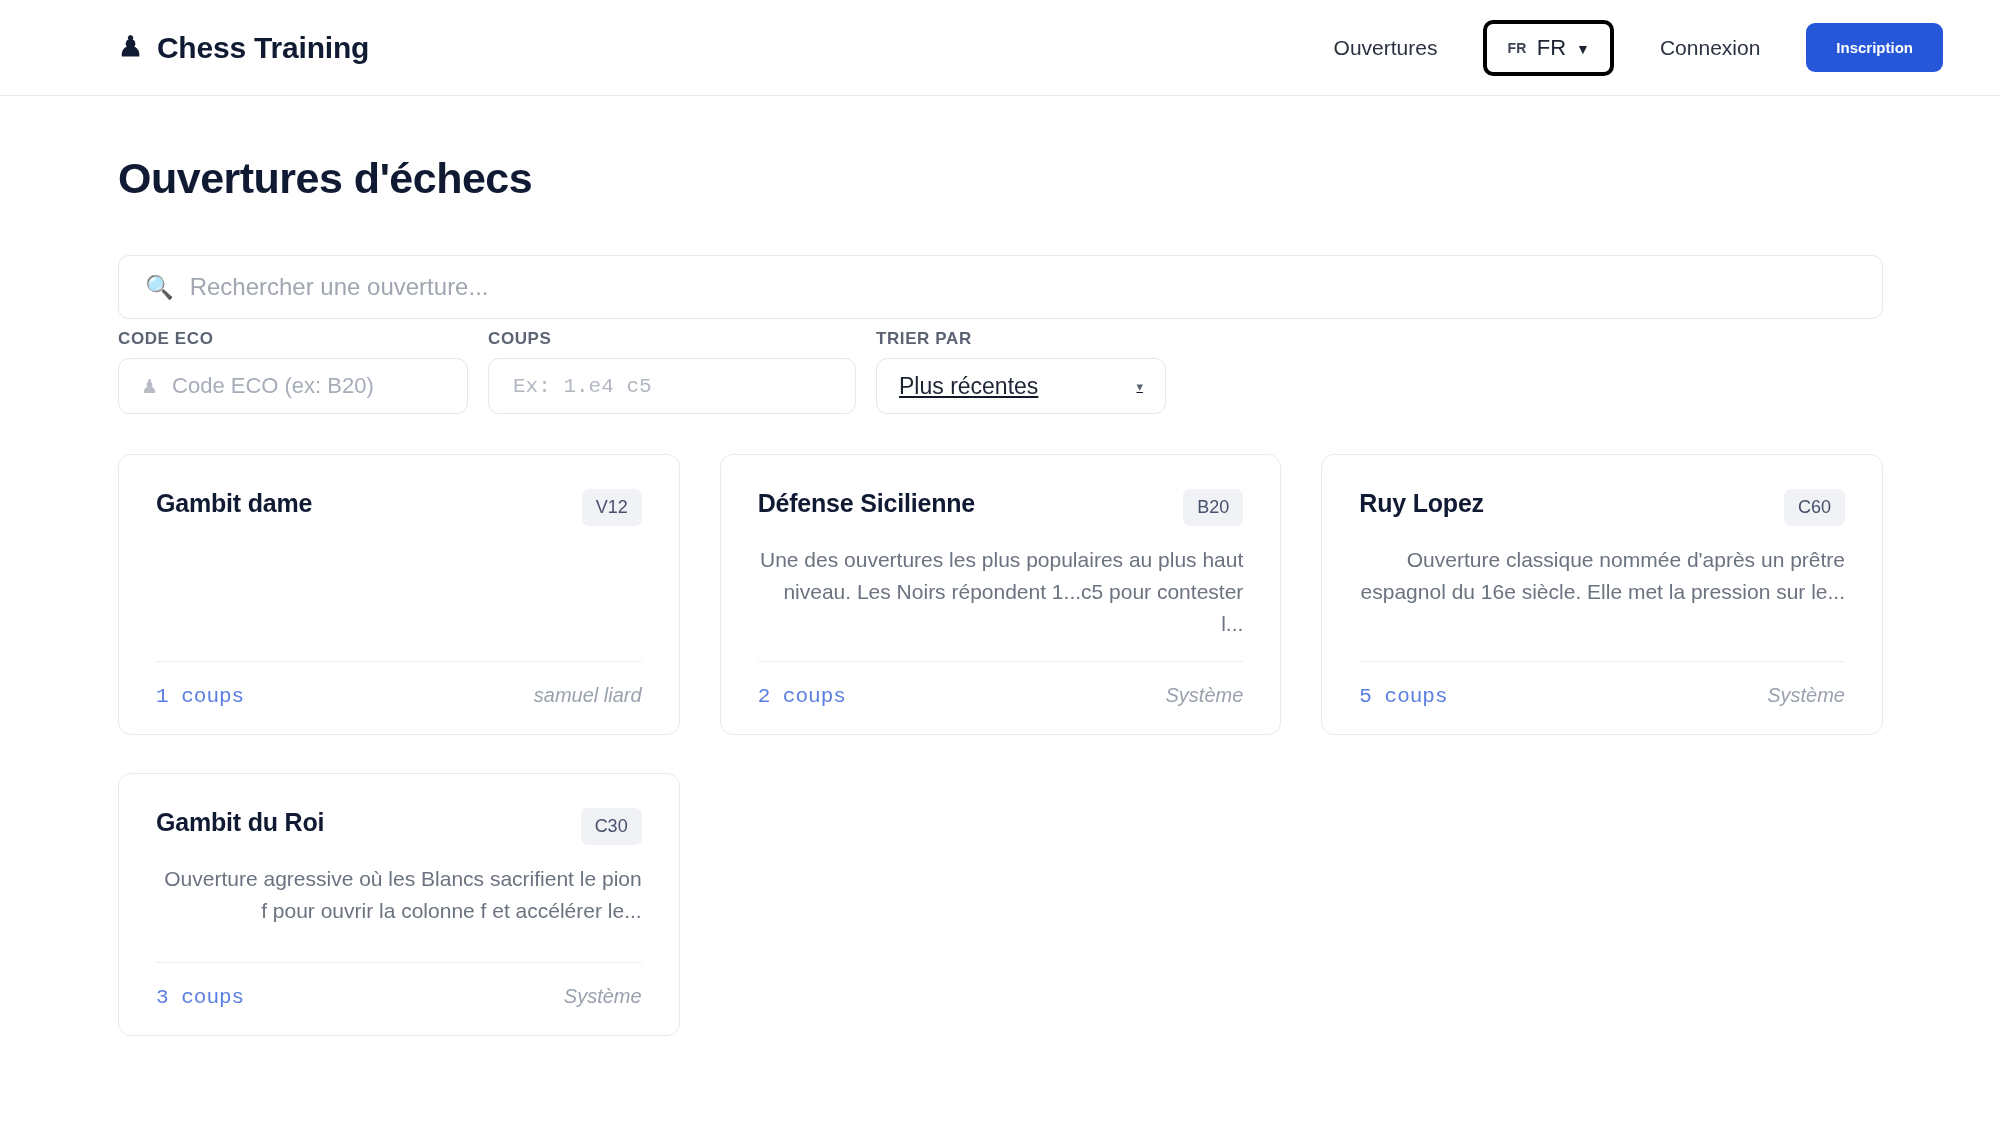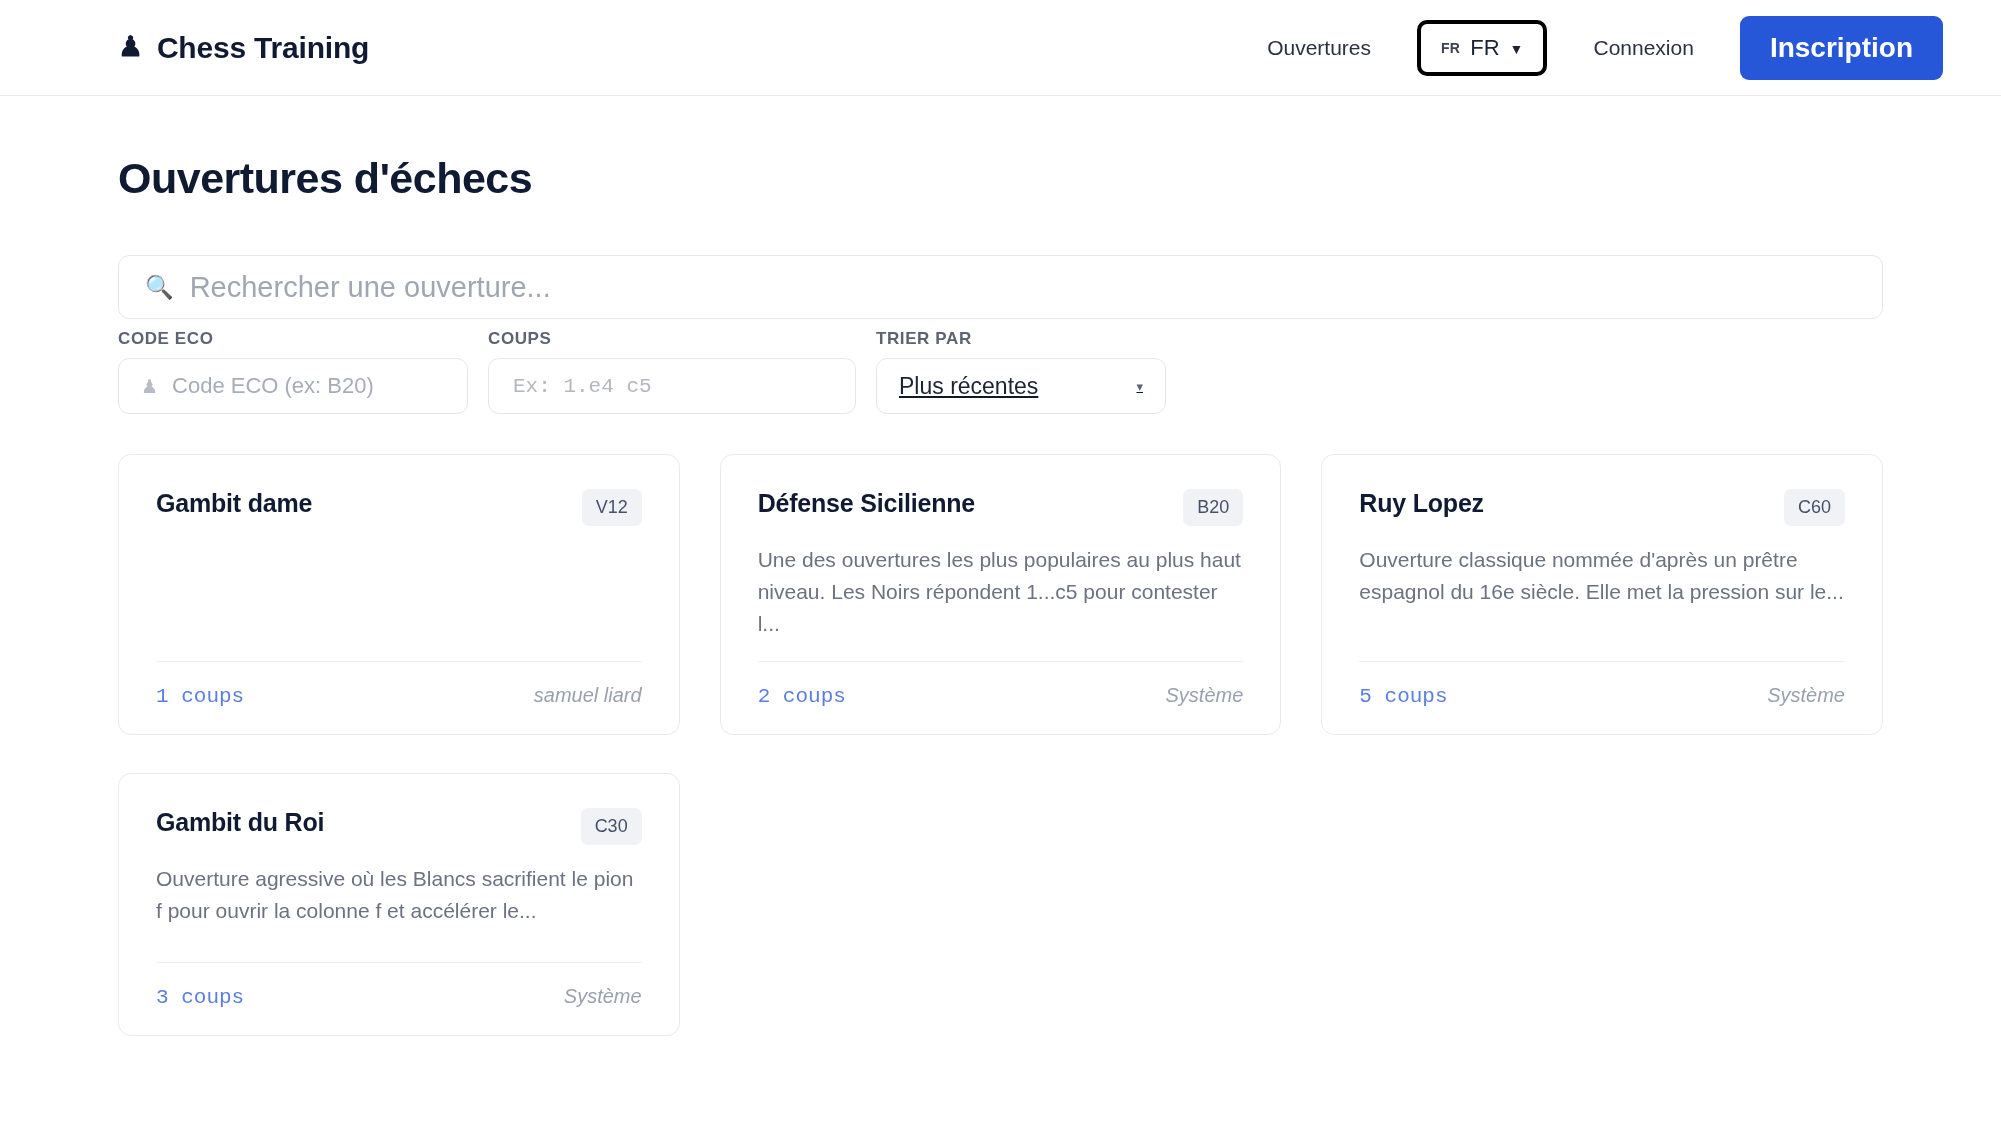--- a/index.html
+++ b/index.html
@@ -76,21 +76,21 @@
     color: #1c2333;
   }
   .lang-caret {
     font-size: 14px;
     color: #1c2333;
     transform: translateY(1px);
   }
   .signup-btn {
     background: #2657d9;
     color: #ffffff;
-    font-size: 28px;
+    font-size: 15px;
     font-weight: bold;
     border: none;
     border-radius: 9px;
     padding: 16px 30px;
     margin-left: 18px;
     cursor: pointer;
     font-family: "Liberation Sans", sans-serif;
   }
 
   
@@ -113,21 +113,21 @@
     display: flex;
     align-items: center;
     padding: 0 26px;
     gap: 14px;
     background: #fff;
   }
   .search-icon { font-size: 23px; line-height: 1; }
   .search-input {
     border: none;
     outline: none;
-    font-size: 29px;
+    font-size: 24px;
     color: #2a3140;
     width: 100%;
     font-family: "Liberation Sans", sans-serif;
     background: transparent;
   }
   .search-input::placeholder { color: #a0a6b2; }
 
   .filters {
     display: flex;
     align-items: flex-end;
@@ -176,20 +176,21 @@
   .sort-value { font-size: 23px; color: #1c2333; }
   .sort-caret { font-size: 13px; color: #5c6473; }
 
   
   .cards-grid {
     margin-top: 40px;
     display: grid;
     grid-template-columns: repeat(3, 1fr);
     column-gap: 40px;
     row-gap: 38px;
+    text-align: right;
   }
   .card {
     border: 1px solid #e9eaee;
     border-radius: 13px;
     background: #fff;
     padding: 34px 37px 26px 37px;
     box-sizing: border-box;
     min-height: 263px;
     display: flex;
     flex-direction: column;

